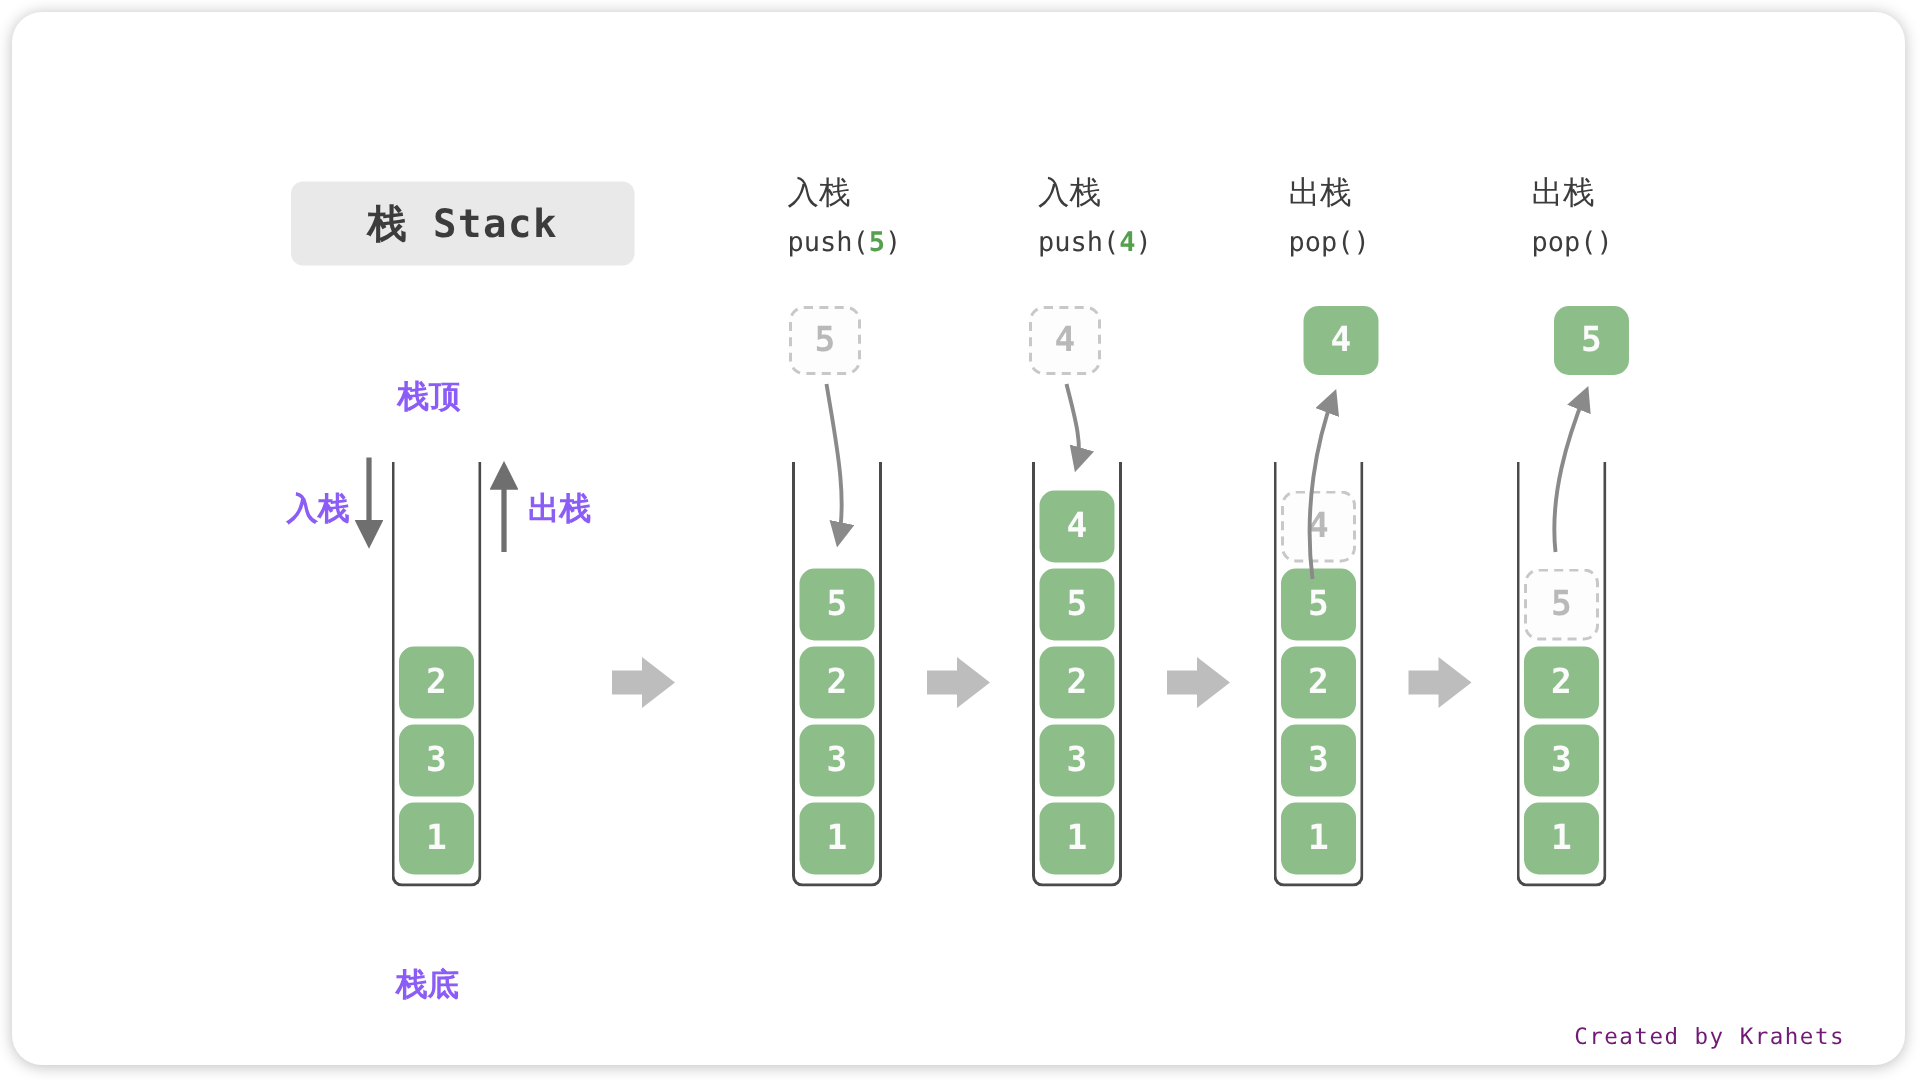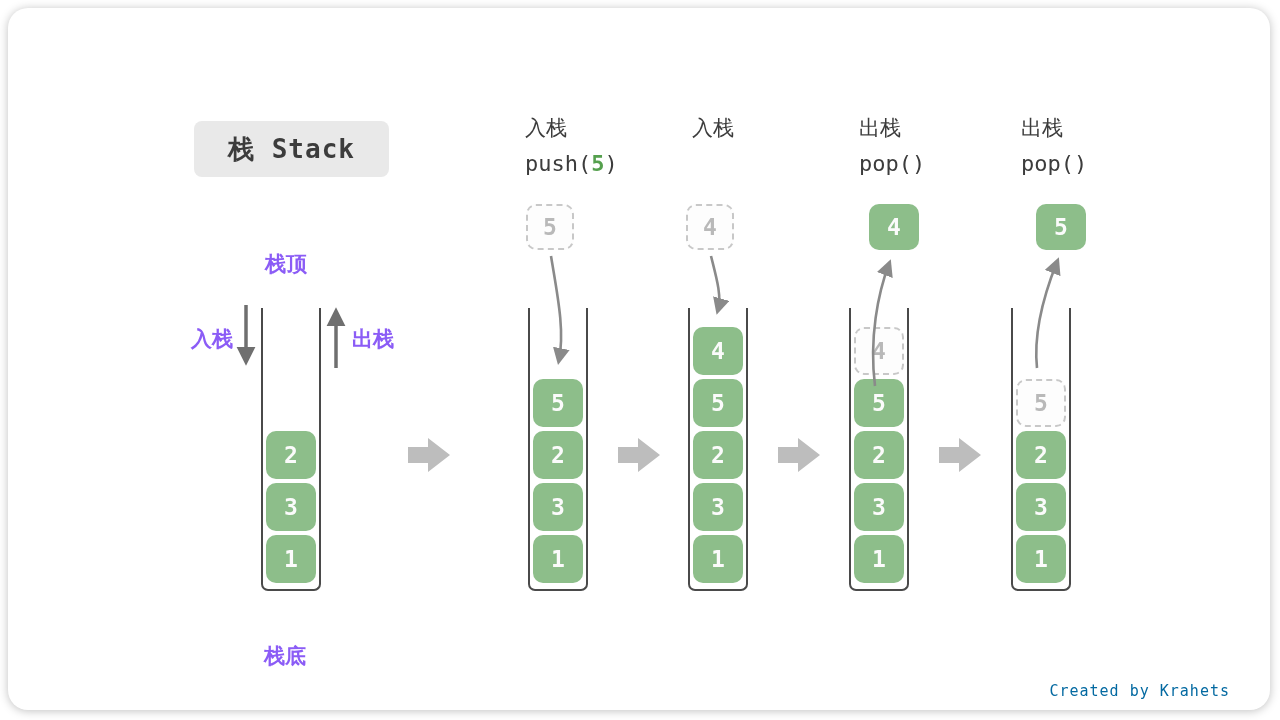--- a/index.html
+++ b/index.html
@@ -1,29 +1,29 @@
 <!DOCTYPE html>
 <html><head>
 <meta charset="utf-8">
 <style>
   html,body{margin:0;padding:0;width:1280px;height:720px;background:#fff;overflow:hidden;
             font-family:"Liberation Sans",sans-serif;}
   .card{position:absolute;left:8px;top:8px;width:1262px;height:702px;background:#ffffff;
         border-radius:20px;box-shadow:0 1px 10px rgba(0,0,0,0.25);}
 
   
-  .title-box{position:absolute;left:186px;top:113px;width:195px;height:56px;background:#e9e9e9;
+  .title-box{position:absolute;left:186px;top:113px;width:229px;height:56px;background:#e9e9e9;
              border-radius:8px;display:flex;align-items:center;justify-content:center;}
   .title-box span{font-family:"DejaVu Sans Mono",monospace;font-size:26px;font-weight:700;
                   color:#3c3c3c;letter-spacing:1px;}
 
   
   .op-header{position:absolute;top:106px;width:160px;}
   .op-name{font-size:21px;color:#3c3c3c;font-weight:500;margin-bottom:9px;}
-  .op-code{font-family:"DejaVu Sans Mono",monospace;font-size:22px;color:#3c3c3c;}
+  .op-code{font-family:"DejaVu Sans Mono",monospace;font-size:18px;color:#3c3c3c;}
   .op-code .arg{color:#55a04e;font-weight:700;}
 
   
   .side-label{position:absolute;font-size:21px;font-weight:700;color:#8b5cf6;}
 
   
   .stack{position:absolute;top:300px;width:60px;height:283px;box-sizing:border-box;
          border:2px solid #4a4a4a;border-top:none;border-radius:0 0 7px 7px;background:#fff;}
   .block{position:absolute;left:3px;width:50px;height:48px;border-radius:10px;background:#8dbe8a;
          display:flex;align-items:center;justify-content:center;
@@ -32,39 +32,40 @@
   .lv0{top:227px}.lv1{top:175px}.lv2{top:123px}.lv3{top:71px}.lv4{top:19px}
 
   
   .float-box{position:absolute;top:196px;width:48px;height:46px;border-radius:10px;
              display:flex;align-items:center;justify-content:center;
              font-family:"DejaVu Sans Mono",monospace;font-size:23px;font-weight:700;}
   .float-box.ghost-box{background:#fdfdfd;border:2px dashed #c8c8c8;box-sizing:border-box;color:#b9b9b9;}
   .float-box.green-box{background:#8dbe8a;width:50px;color:#fbfbfb;}
 
   .watermark{position:absolute;right:40px;top:674px;font-family:"DejaVu Sans Mono",monospace;
-             font-size:15px;color:#0369a1;letter-spacing:1px;}
+             font-size:15px;color:#701a75;letter-spacing:1px;}
 
   svg.overlay{position:absolute;left:0;top:0;width:1280px;height:720px;pointer-events:none;}
 </style>
 </head>
 <body>
 
 <div class="card">
 
   <div class="title-box">
     <span>栈 Stack</span>
   </div>
 
   <div class="op-header" style="left:517px">
     <div class="op-name">入栈</div>
     <div class="op-code"><span>push(</span><span class="arg">5</span><span>)</span></div>
   </div>
   <div class="op-header" style="left:684px">
     <div class="op-name">入栈</div>
+    <div class="op-code"><span>push(</span><span class="arg">4</span><span>)</span></div>
   </div>
   <div class="op-header" style="left:851px">
     <div class="op-name">出栈</div>
     <div class="op-code"><span>pop(</span><span class="arg"></span><span>)</span></div>
   </div>
   <div class="op-header" style="left:1013px">
     <div class="op-name">出栈</div>
     <div class="op-code"><span>pop(</span><span class="arg"></span><span>)</span></div>
   </div>
 

